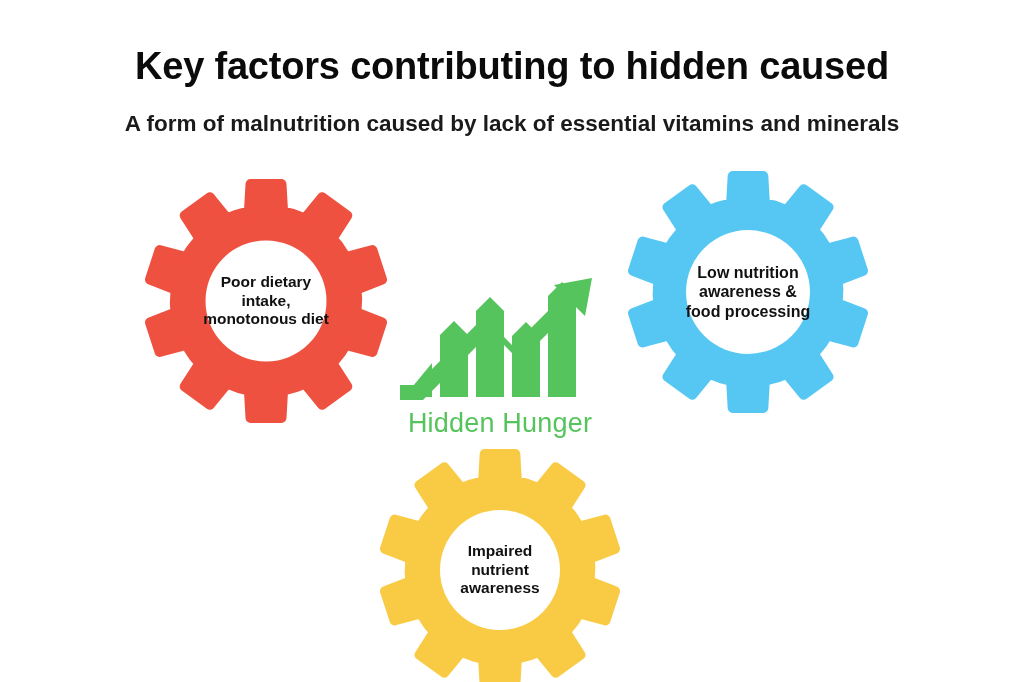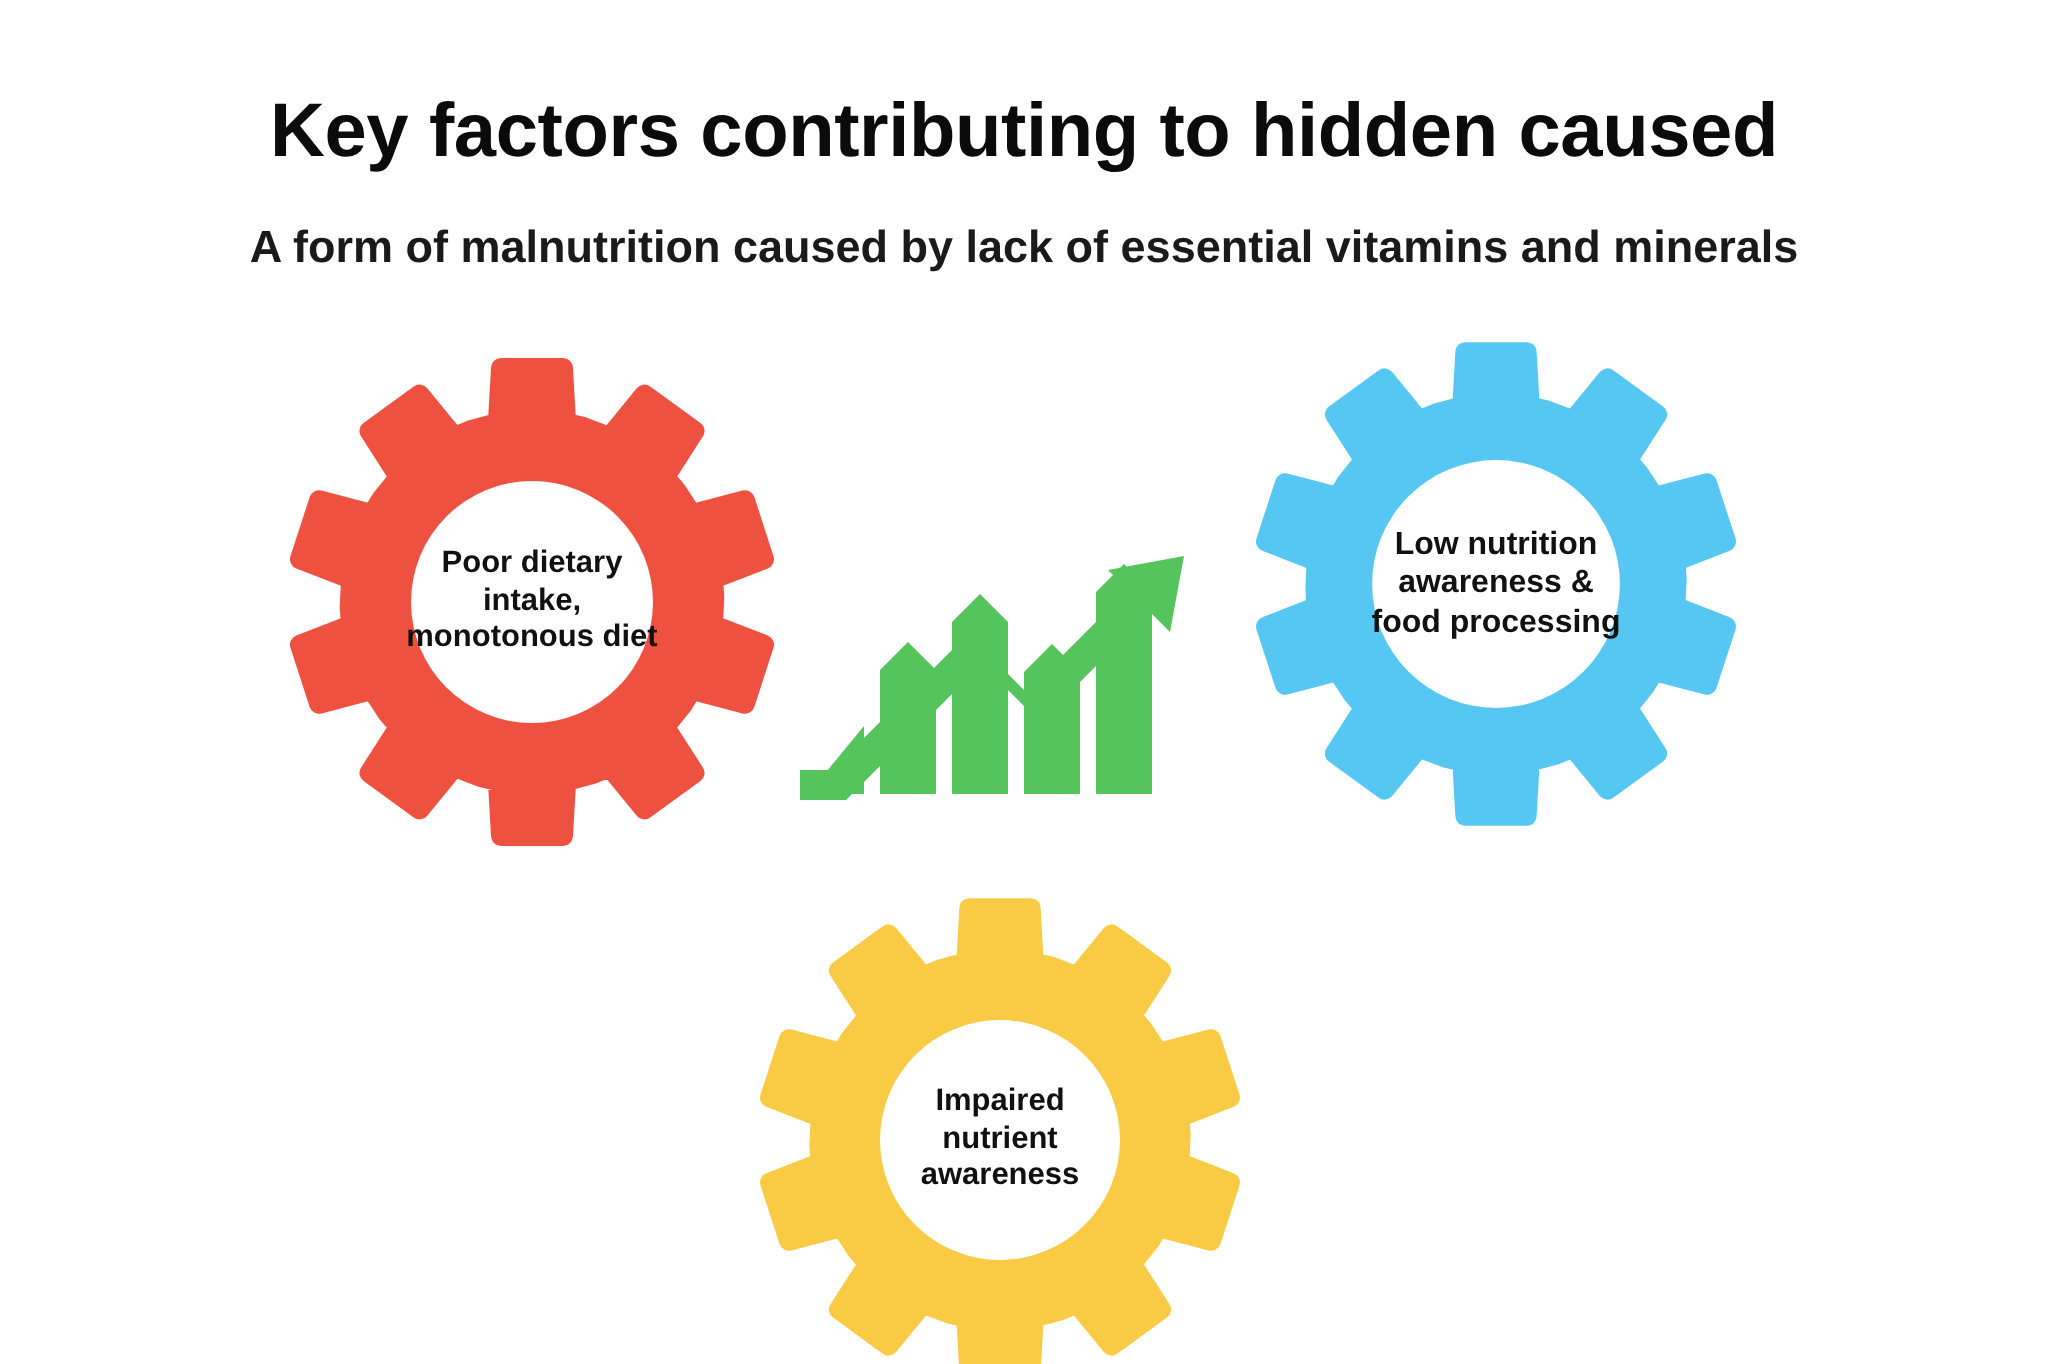--- a/index.html
+++ b/index.html
@@ -157,14 +157,15 @@
         <polygon points="44,135 72,135 72,73 58,59 44,73"></polygon>
         <polygon points="80,135 108,135 108,49 94,35 80,49"></polygon>
         <polygon points="116,135 144,135 144,74 130,60 116,74"></polygon>
         <polygon points="152,135 180,135 180,34 166,20 152,34"></polygon>
 
         <path d="M 4,137 L 20,137 L 88,69 L 117,98 L 168,47 L 158,37 L 196,30 L 189,68 L 179,58 L 124,113 L 95,84 L 27,152 L 4,152 Z" transform="translate(0,-14)"></path>
       </g>
     </svg>
   </div>
 
+  <div id="hidden-hunger-label">Hidden Hunger</div>
 
 </div>
 
 </body></html>

